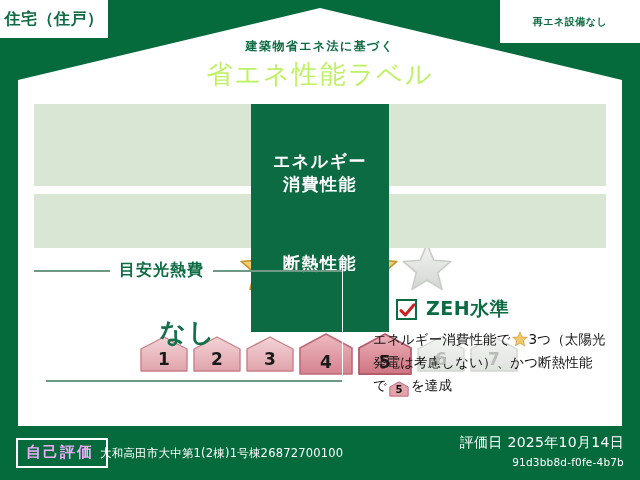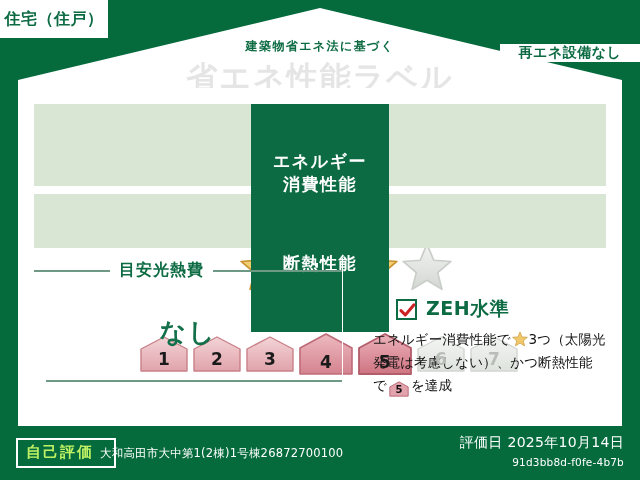--- a/index.html
+++ b/index.html
@@ -23,33 +23,33 @@
   .roof svg{display:block;}
 
   
   .tag{
     position:absolute;top:0;background:#ffffff;
     display:flex;align-items:center;justify-content:center;
     color:#0C6B42;font-weight:bold;letter-spacing:.5px;
     box-sizing:border-box;
   }
   .tag-left{left:0;width:108px;height:38px;font-size:16px;}
-  .tag-right{right:0;width:140px;height:18px;font-size:14px;margin-top:44px;}
+  .tag-right{right:0;width:140px;height:43px;font-size:10px;}
 
   
   .title-wrap{
     position:absolute;left:0;right:0;top:38px;
     text-align:center;pointer-events:none;
   }
   .title-sub{
     color:#0C6B42;font-size:12px;font-weight:bold;letter-spacing:1.4px;
     margin:0 0 2px 0;
   }
   .title-main{
-    color:#e5e5e5;font-size:31px;font-weight:bold;letter-spacing:2px;
+    color:#bef264;font-size:26px;font-weight:normal;letter-spacing:2px;
     margin:0;
   }
 
   
   .panel{
     position:absolute;left:18px;top:88px;width:604px;height:338px;
     background:#ffffff;
     box-sizing:border-box;
   }
 
@@ -143,22 +143,22 @@
     font-size:10px;line-height:18px;color:#111;
   }
 
   
   .footer{
     position:absolute;left:0;right:0;bottom:0;height:54px;
     color:#ffffff;
   }
   .self-badge{
     position:absolute;left:16px;top:12px;
-    border:2px solid #ffffff;color:#bef264;font-weight:bold;
-    font-size:15px;letter-spacing:2px;padding:3px 20px 4px 8px;
+    border:2px solid #ffffff;color:#f0abfc;font-weight:bold;
+    font-size:15px;letter-spacing:2px;padding:3px 12px 4px 8px;
     box-sizing:border-box;
   }
   .addr{
     position:absolute;left:100px;top:20px;
     font-size:11.5px;color:#ffffff;letter-spacing:.2px;white-space:nowrap;
   }
   .eval-date{
     position:absolute;right:16px;top:8px;text-align:right;
     font-size:14px;color:#ffffff;font-weight:normal;letter-spacing:.3px;
   }

